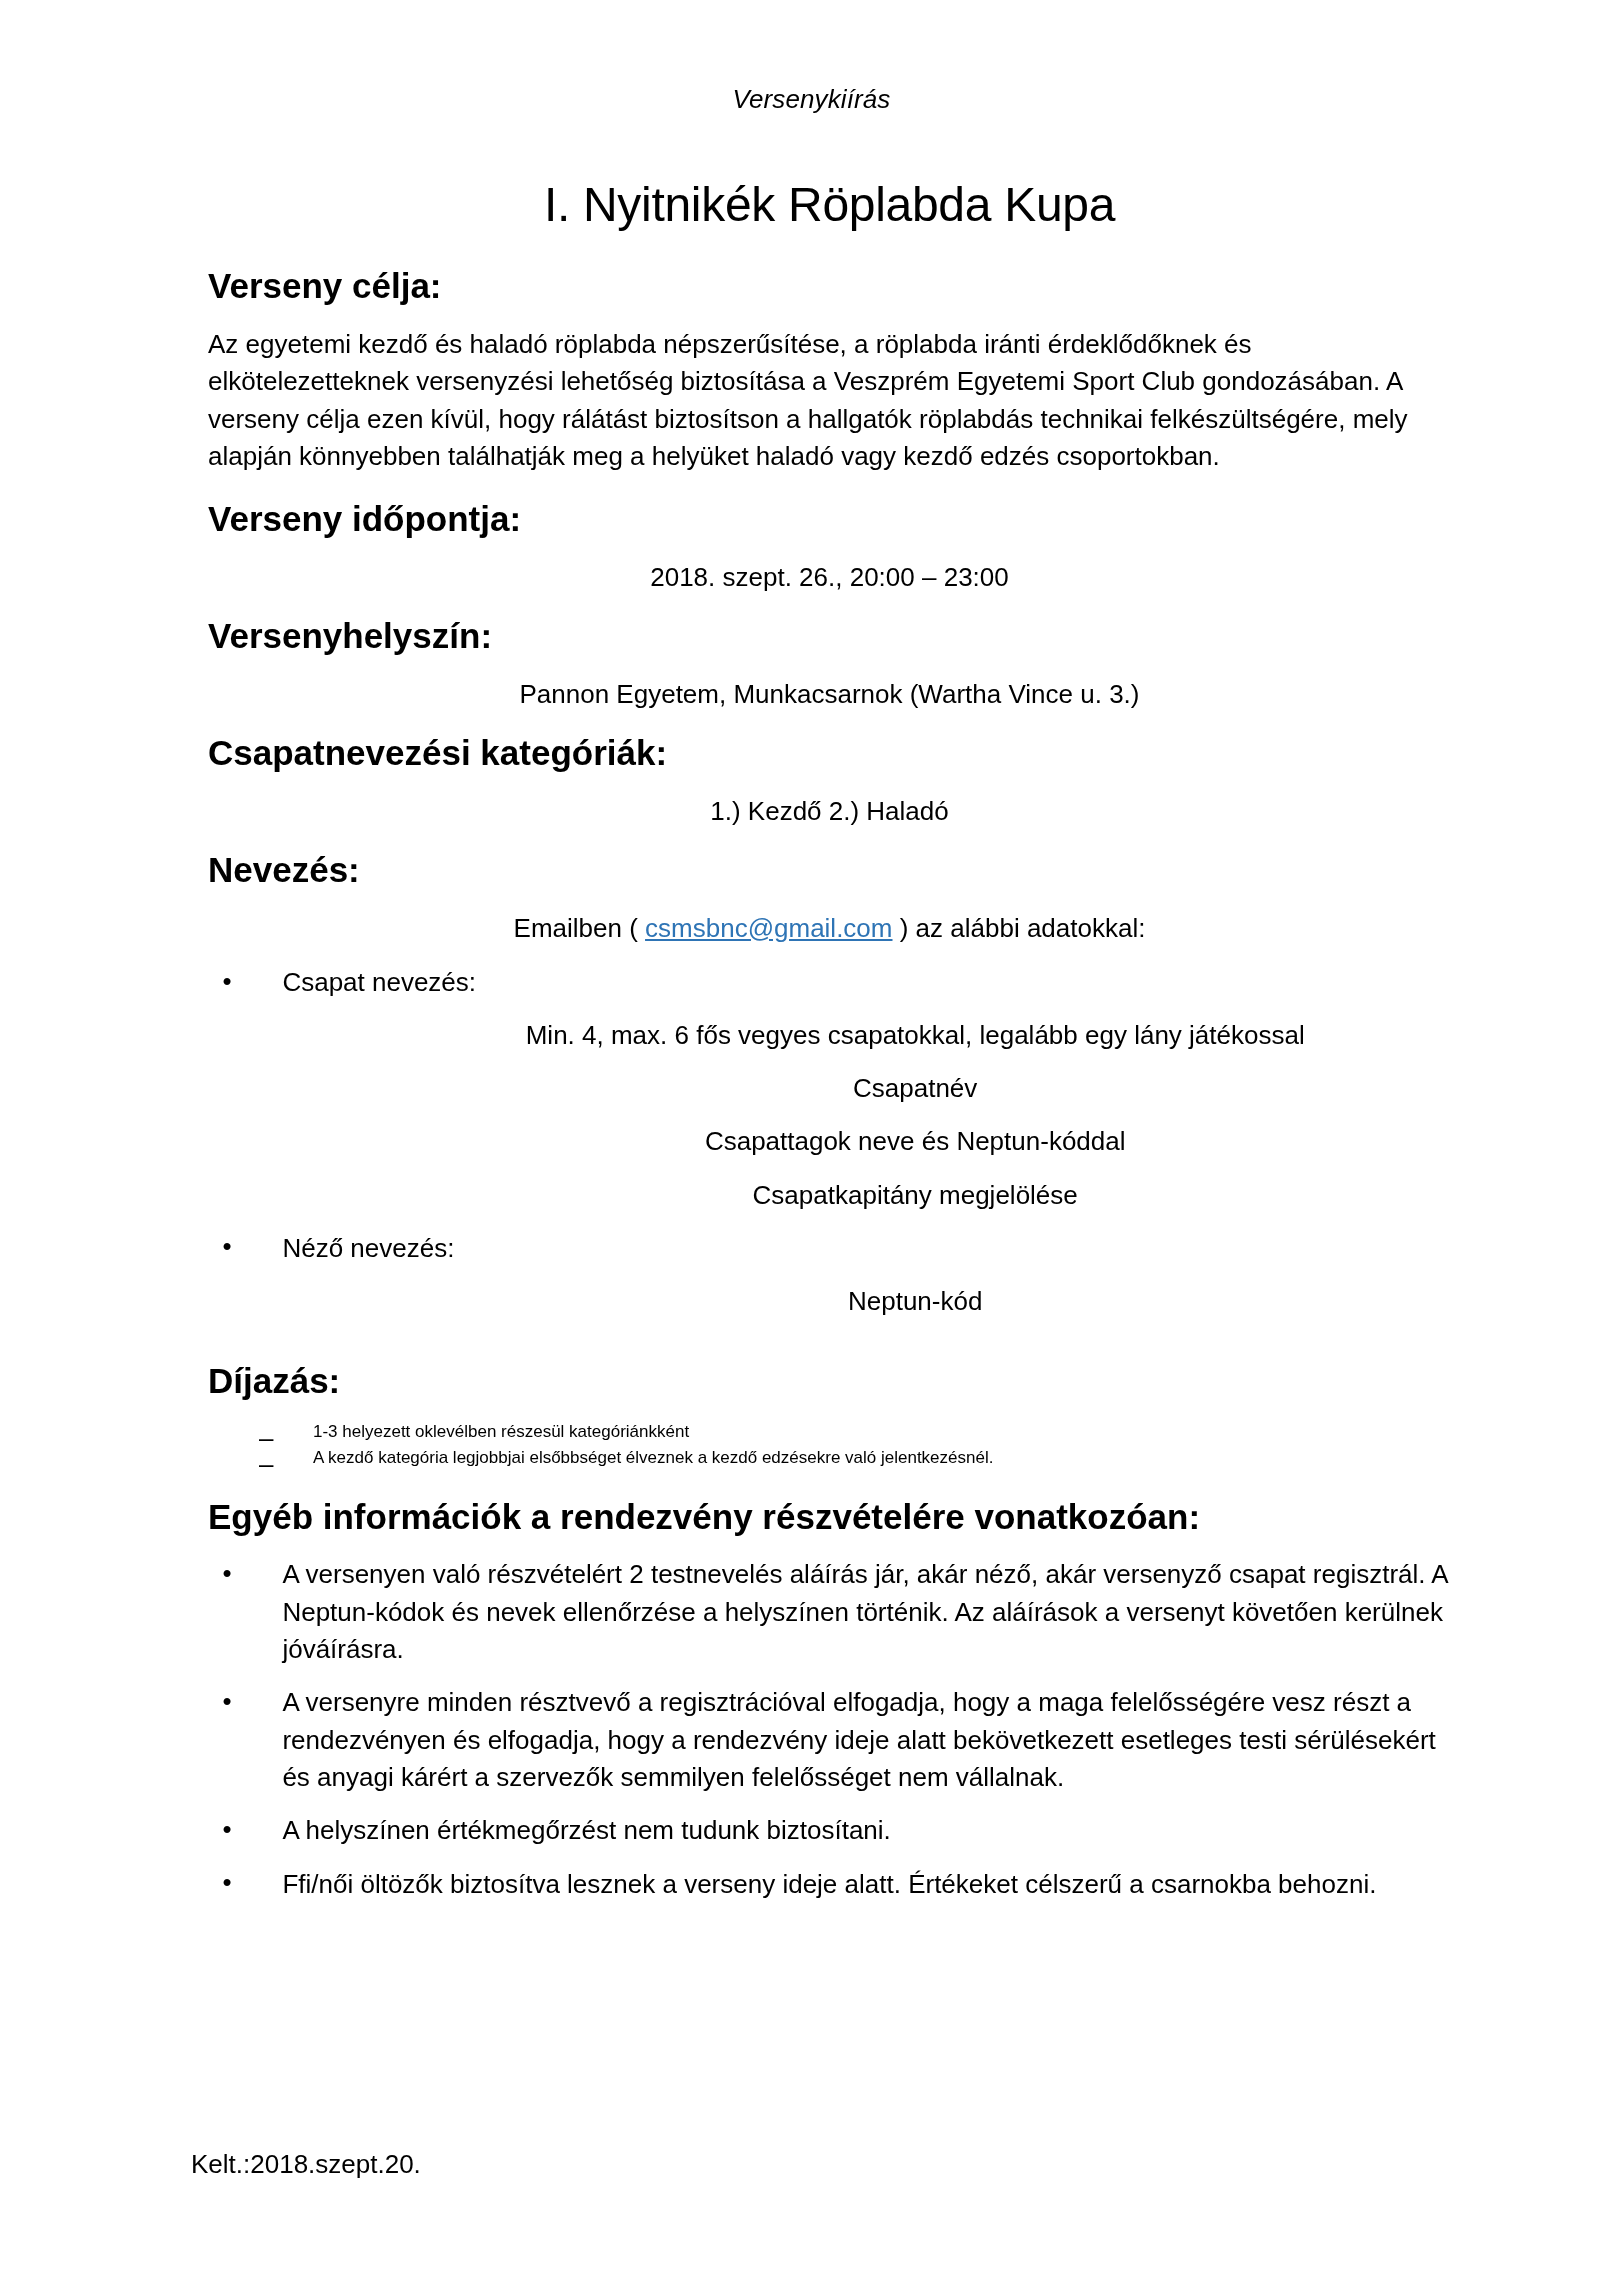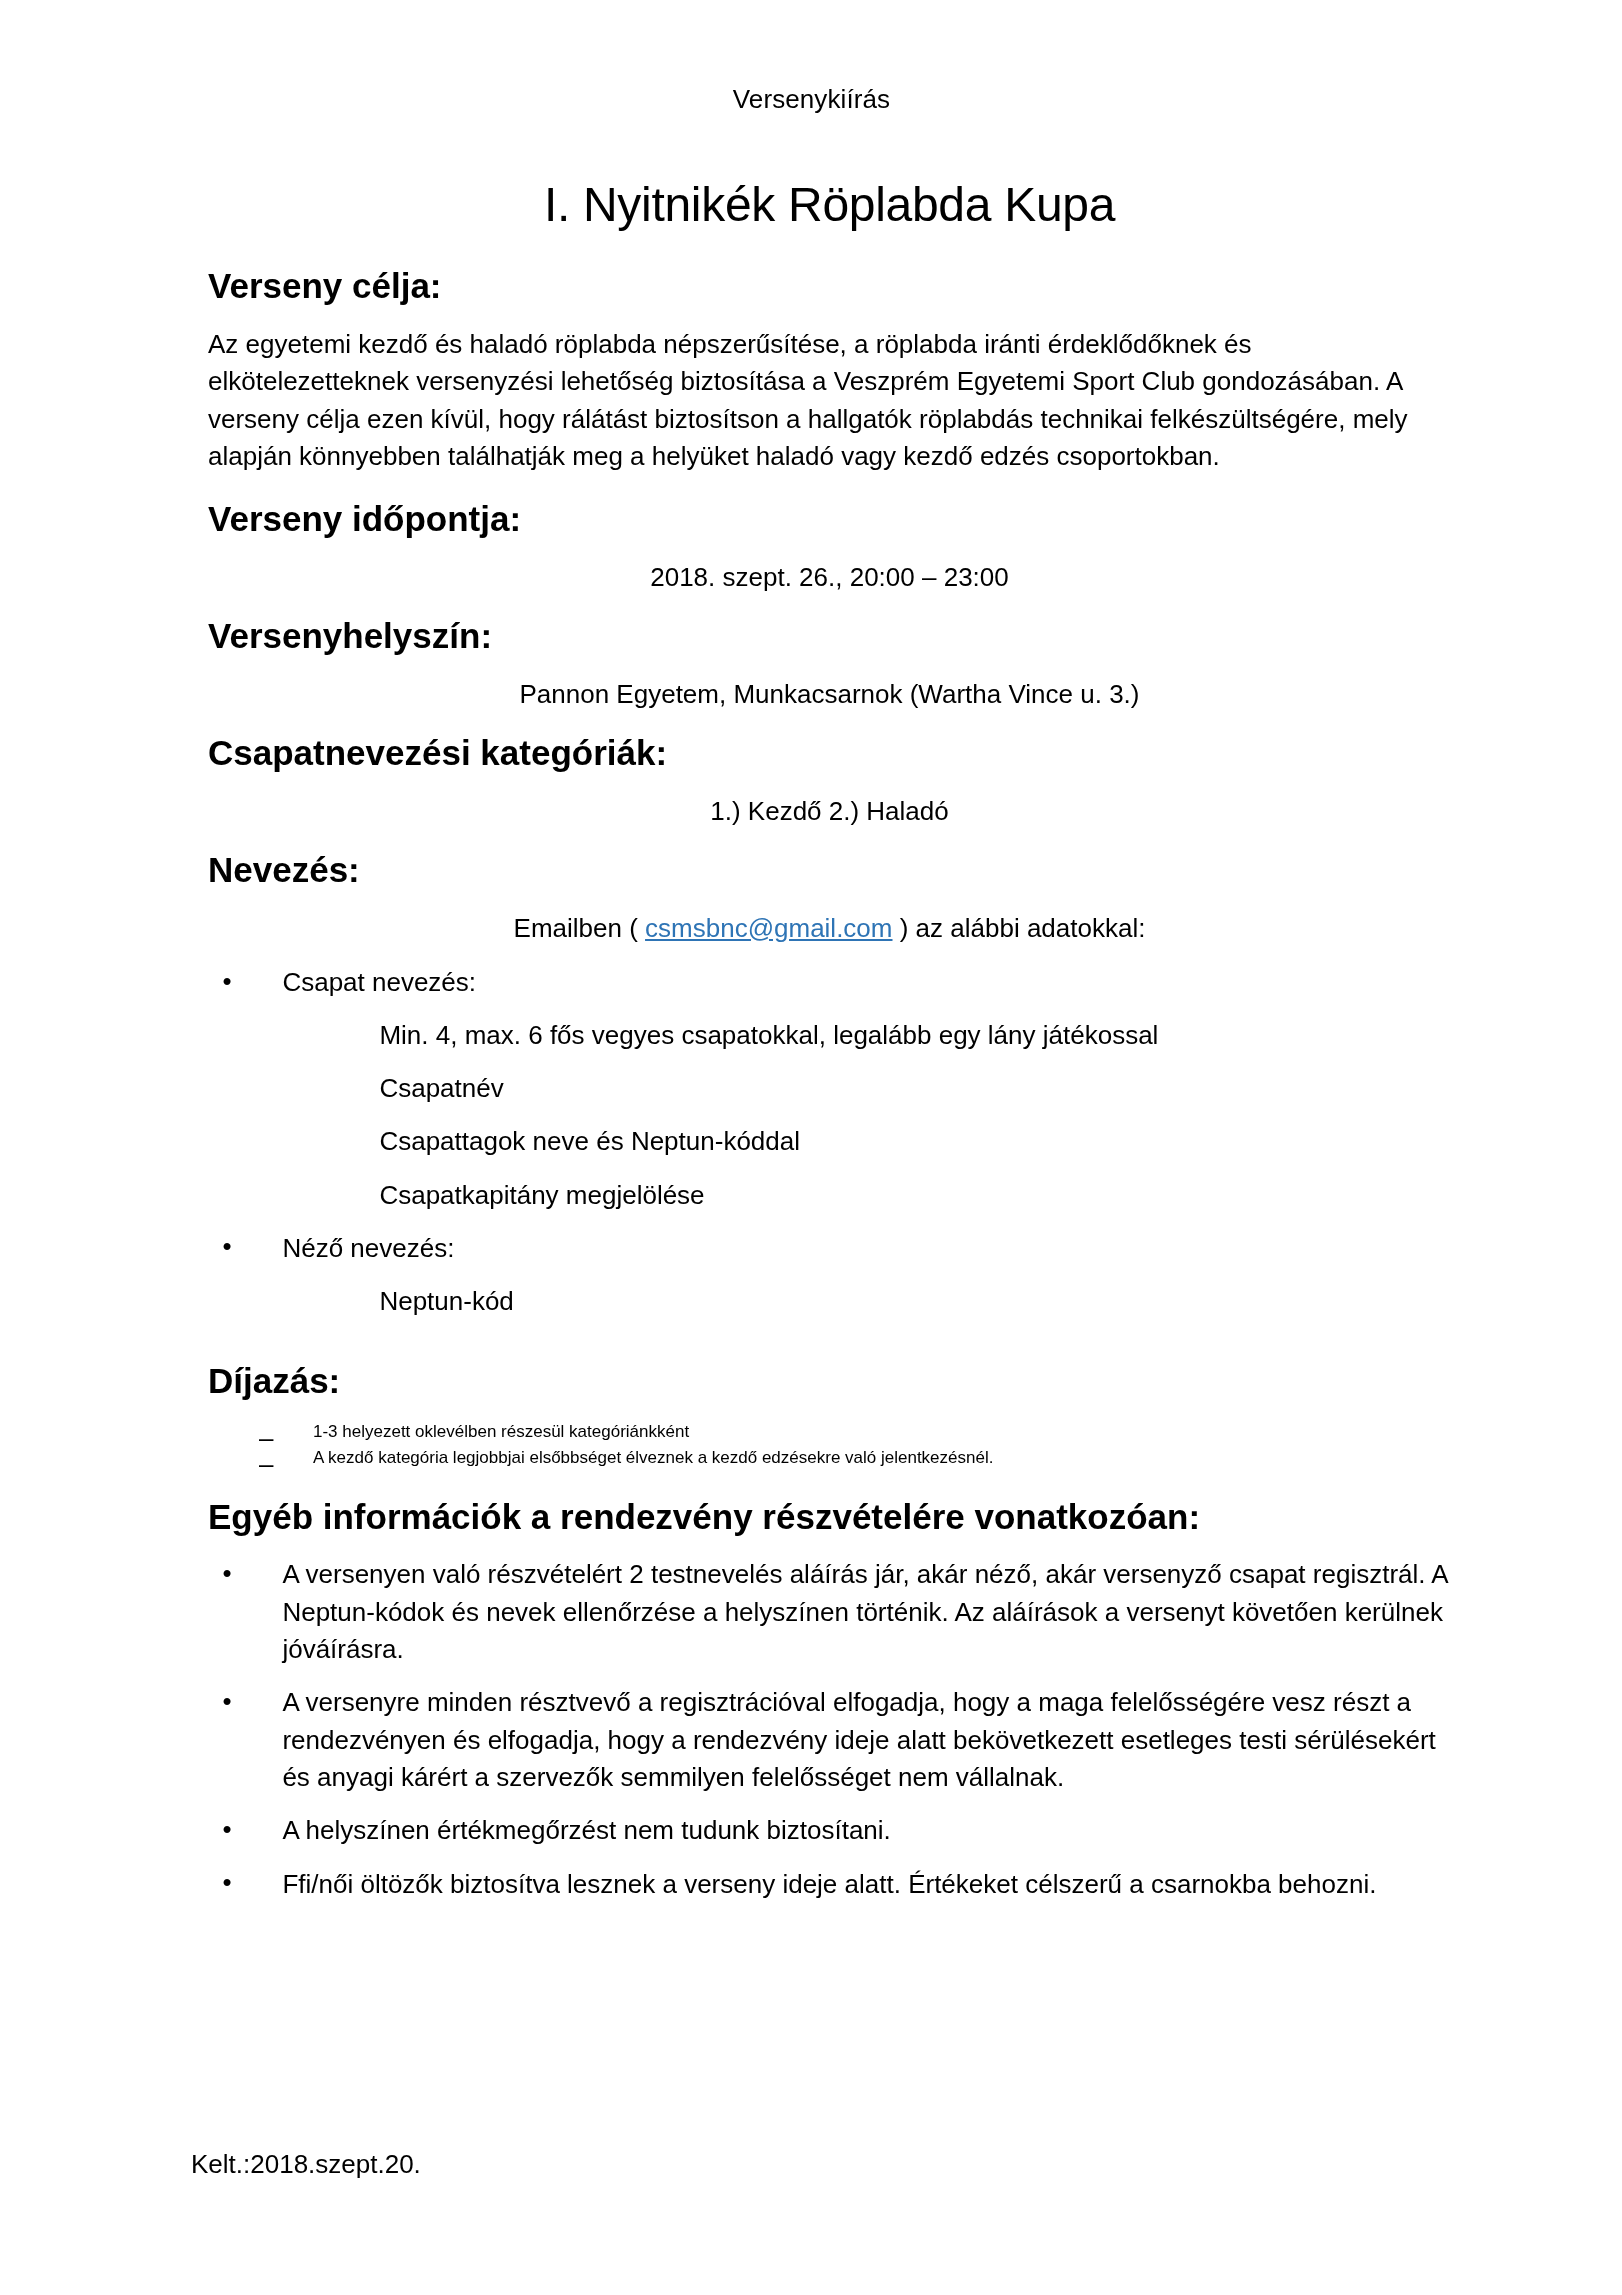--- a/index.html
+++ b/index.html
@@ -21,20 +21,21 @@
   }
   .doc-header {
     position: absolute;
     top: 84px;
     left: 0;
     width: 1623px;
     text-align: center;
     font-size: 26px;
     line-height: 1.2;
     letter-spacing: 0.1px;
+    font-style: italic;
   }
   .content {
     position: absolute;
     top: 177px;
     left: 208px;
     width: 1243px;
   }
   .doc-title {
     text-align: center;
     font-size: 48px;
@@ -103,20 +104,21 @@
     position: absolute;
     left: 0;
     top: 0;
     font-size: 26px;
     line-height: 1.44;
   }
   .subitems {
     margin: 0;
     padding: 0;
     list-style: none;
+    text-align: center;
   }
   .subitems > li {
     font-size: 26px;
     line-height: 1.44;
     margin-left: 97px;
     margin-top: 15.7px;
     margin-bottom: 15.7px;
   }
   .gap-sm { height: 3.9px; }
   .gap-lg { height: 22px; }

